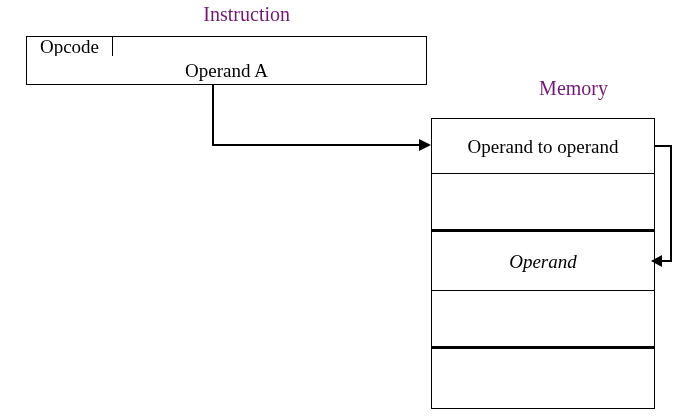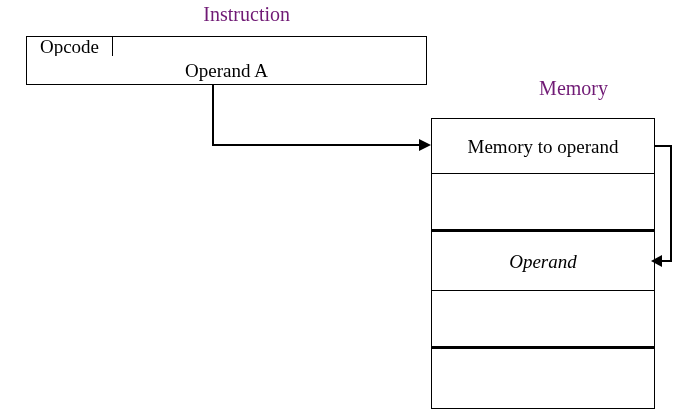--- a/index.html
+++ b/index.html
@@ -177,21 +177,21 @@
     <div class="instr-field" id="address-field">Operand A</div>
   </div>
 
   <div id="connector-vertical"></div>
   <div id="connector-horizontal"></div>
   <div id="connector-arrowhead"></div>
 
   <div class="caption" id="memory-caption">Memory</div>
 
   <div id="memory-box">
-    <div class="mem-cell div-thin" id="mem-cell-0">Memory to operand</div>
+    <div class="mem-cell div-thin" id="mem-cell-0">Operand to operand</div>
     <div class="mem-cell div-thick" id="mem-cell-1"></div>
     <div class="mem-cell div-thin" id="mem-cell-2">Operand</div>
     <div class="mem-cell div-thick" id="mem-cell-3"></div>
     <div class="mem-cell div-none" id="mem-cell-4"></div>
   </div>
 
   <div id="loop-top"></div>
   <div id="loop-right"></div>
   <div id="loop-bottom"></div>
   <div id="loop-arrowhead"></div>

